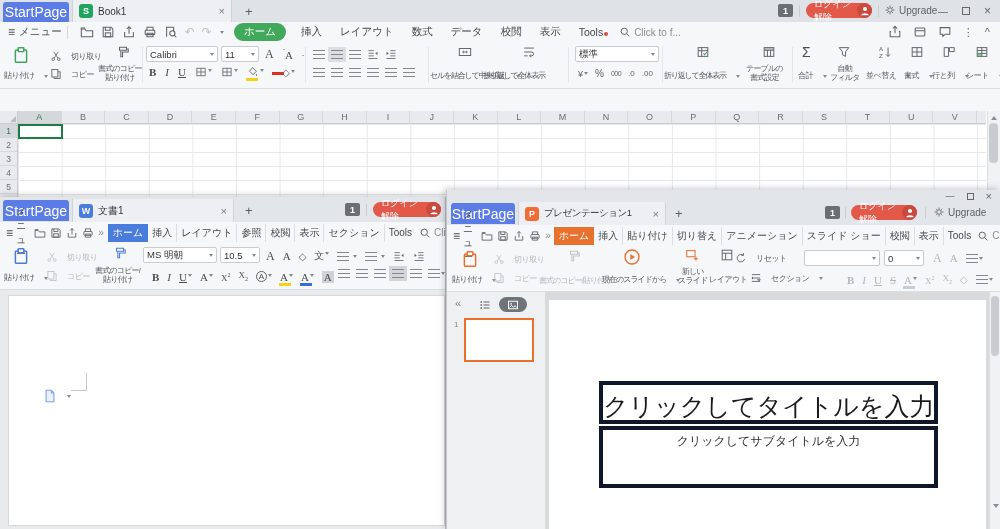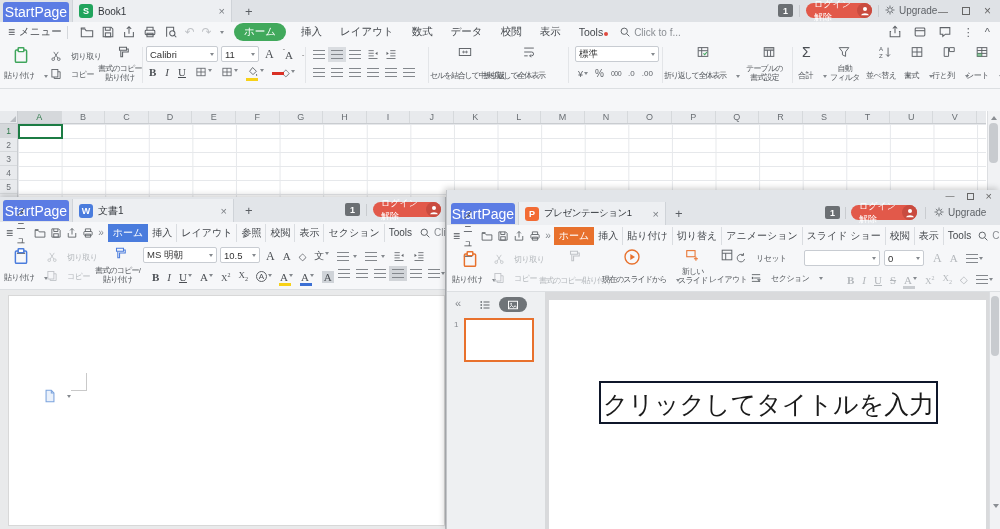--- a/index.html
+++ b/index.html
@@ -54,21 +54,21 @@
 .cells{position:absolute;background-image:linear-gradient(to right,#e6e8eb 1px,transparent 1px),linear-gradient(to bottom,#e6e8eb 1px,transparent 1px);background-size:43.6px 14px}
 .sel{position:absolute;border:2px solid #1c7c44;background:#fff}
 .sb{position:absolute;background:#f1f2f4;border-left:1px solid #dcdee1}
 .thumbv{position:absolute;left:1px;width:9px;background:#c8cbcf;border-radius:4px}
 .page{position:absolute;background:#fff;border:1px solid #d8d8d8}
 .corner{position:absolute;width:16px;height:18px;border-right:1px solid #c9c9c9;border-bottom:1px solid #c9c9c9}
 .panel{position:absolute;background:#eef0f2;border-right:1px solid #d8dadc}
 .ppill{position:absolute;width:28px;height:15px;background:#6f7478;border-radius:8px;display:flex;align-items:center;justify-content:center}
 .thumb{position:absolute;background:#fff;border:2px solid #e8712d}
 .slide{position:absolute;background:#fff}
-.ph{position:absolute;border:2px solid #0f172a}
+.ph{position:absolute;border:4px solid #0f172a}
 .t-title{font-size:25px;color:#1a1a1a;text-align:center;line-height:42px;white-space:nowrap}
 .t-sub{font-size:12px;color:#2b2b2b;text-align:center;padding-top:3px}
 .cap{position:absolute;left:0;right:0;background:#e2e5e9}
 svg{display:block}
 </style>
 </head>
 <body>
 
 <svg width="0" height="0" style="position:absolute">
 <defs>
@@ -920,19 +920,22 @@
             <use href="#i-image"></use>
           </svg>
         </span>
       <span class="abs" style="left:7px;top:28px;font-size:8px;color:#85898e">1</span>
       <div class="thumb" style="left:17px;top:26px;width:70px;height:44px"></div>
     </div>
     <div class="slide" style="left:102px;top:8px;width:437px;height:229px">
       <div class="ph" style="left:50px;top:81px;width:339px;height:43px">
         <div class="t-title">クリックしてタイトルを入力</div>
       </div>
+      <div class="ph" style="left:50px;top:126px;width:339px;height:62px">
+        <div class="t-sub">クリックしてサブタイトルを入力</div>
+      </div>
     </div>
     <div class="sb" style="right:0;top:0;width:12px;height:237px">
       <span class="thumbv" style="top:4px;height:60px;width:8px"></span>
       <span class="abs" style="left:3px;bottom:18px;width:0;height:0;border:3.5px solid transparent;border-top:4px solid #8a8e93"></span>
     </div>
   </div>
 </div>
 
 </body></html>

